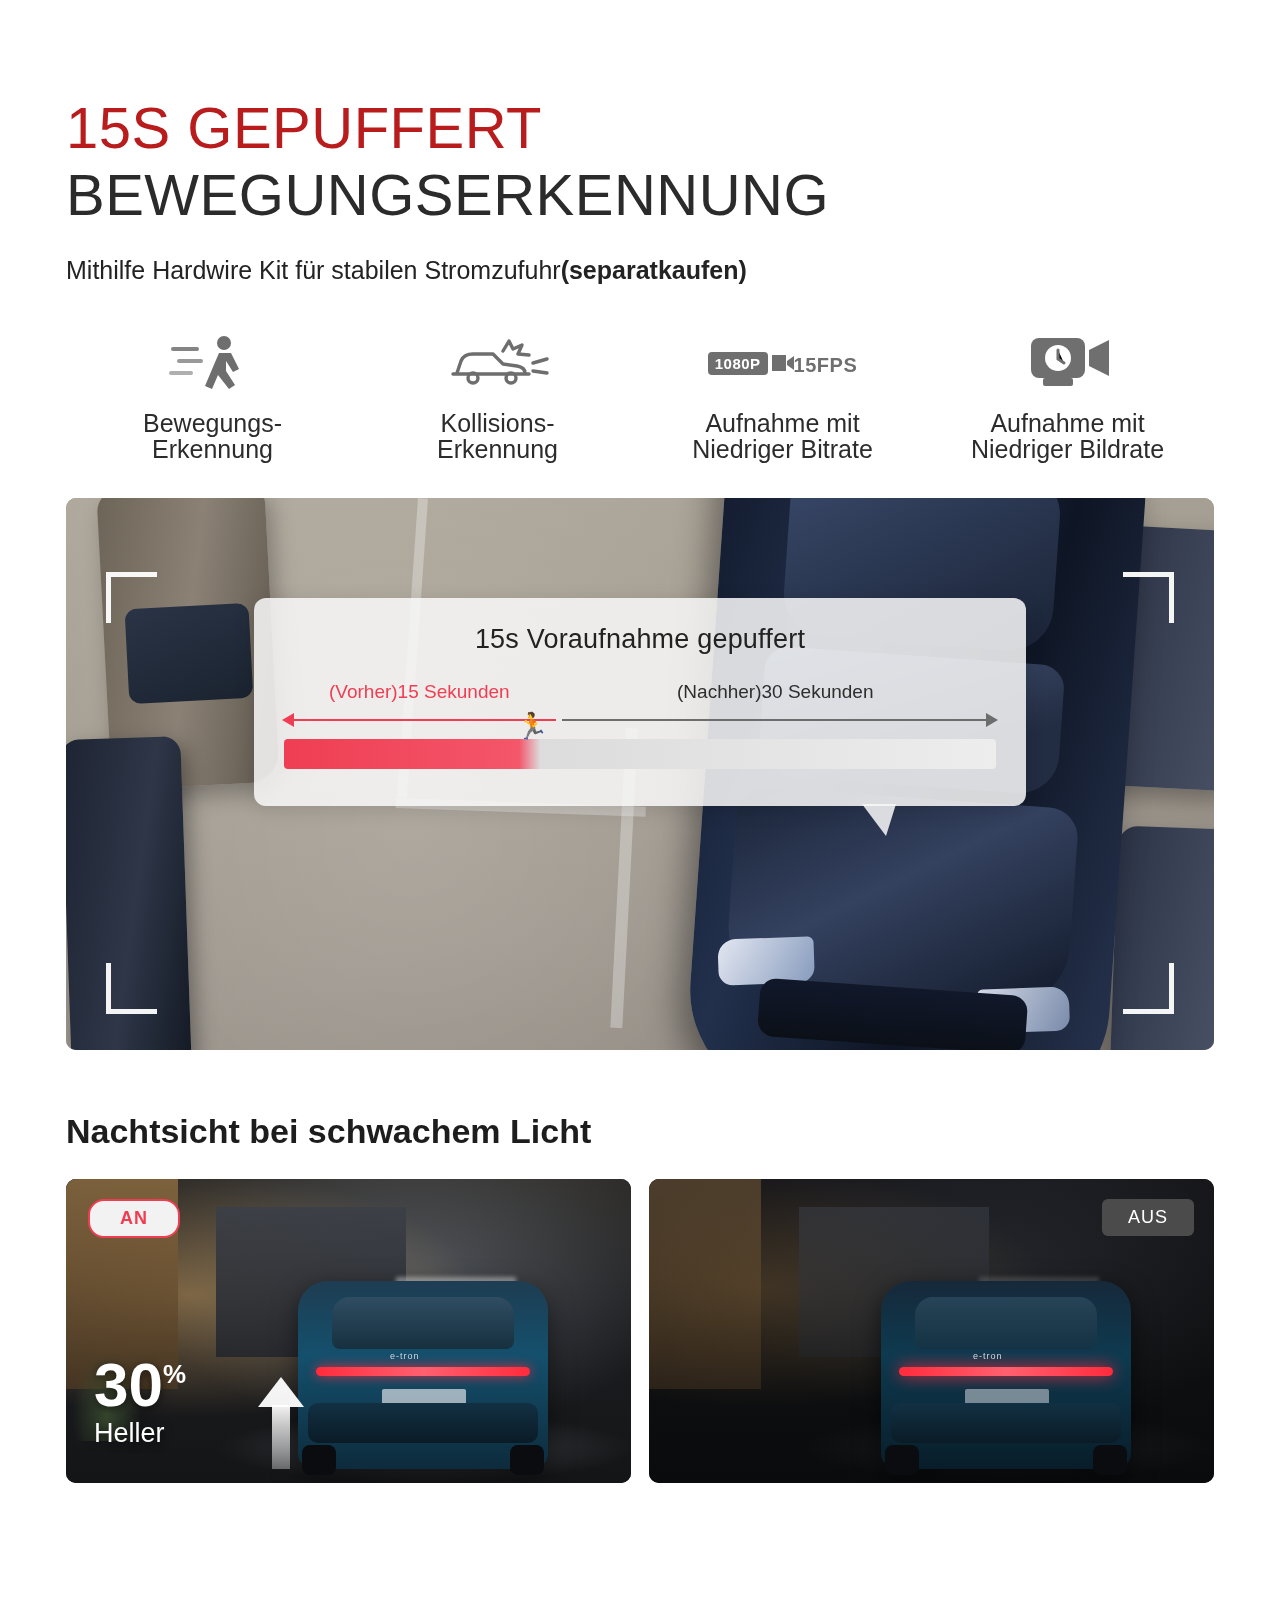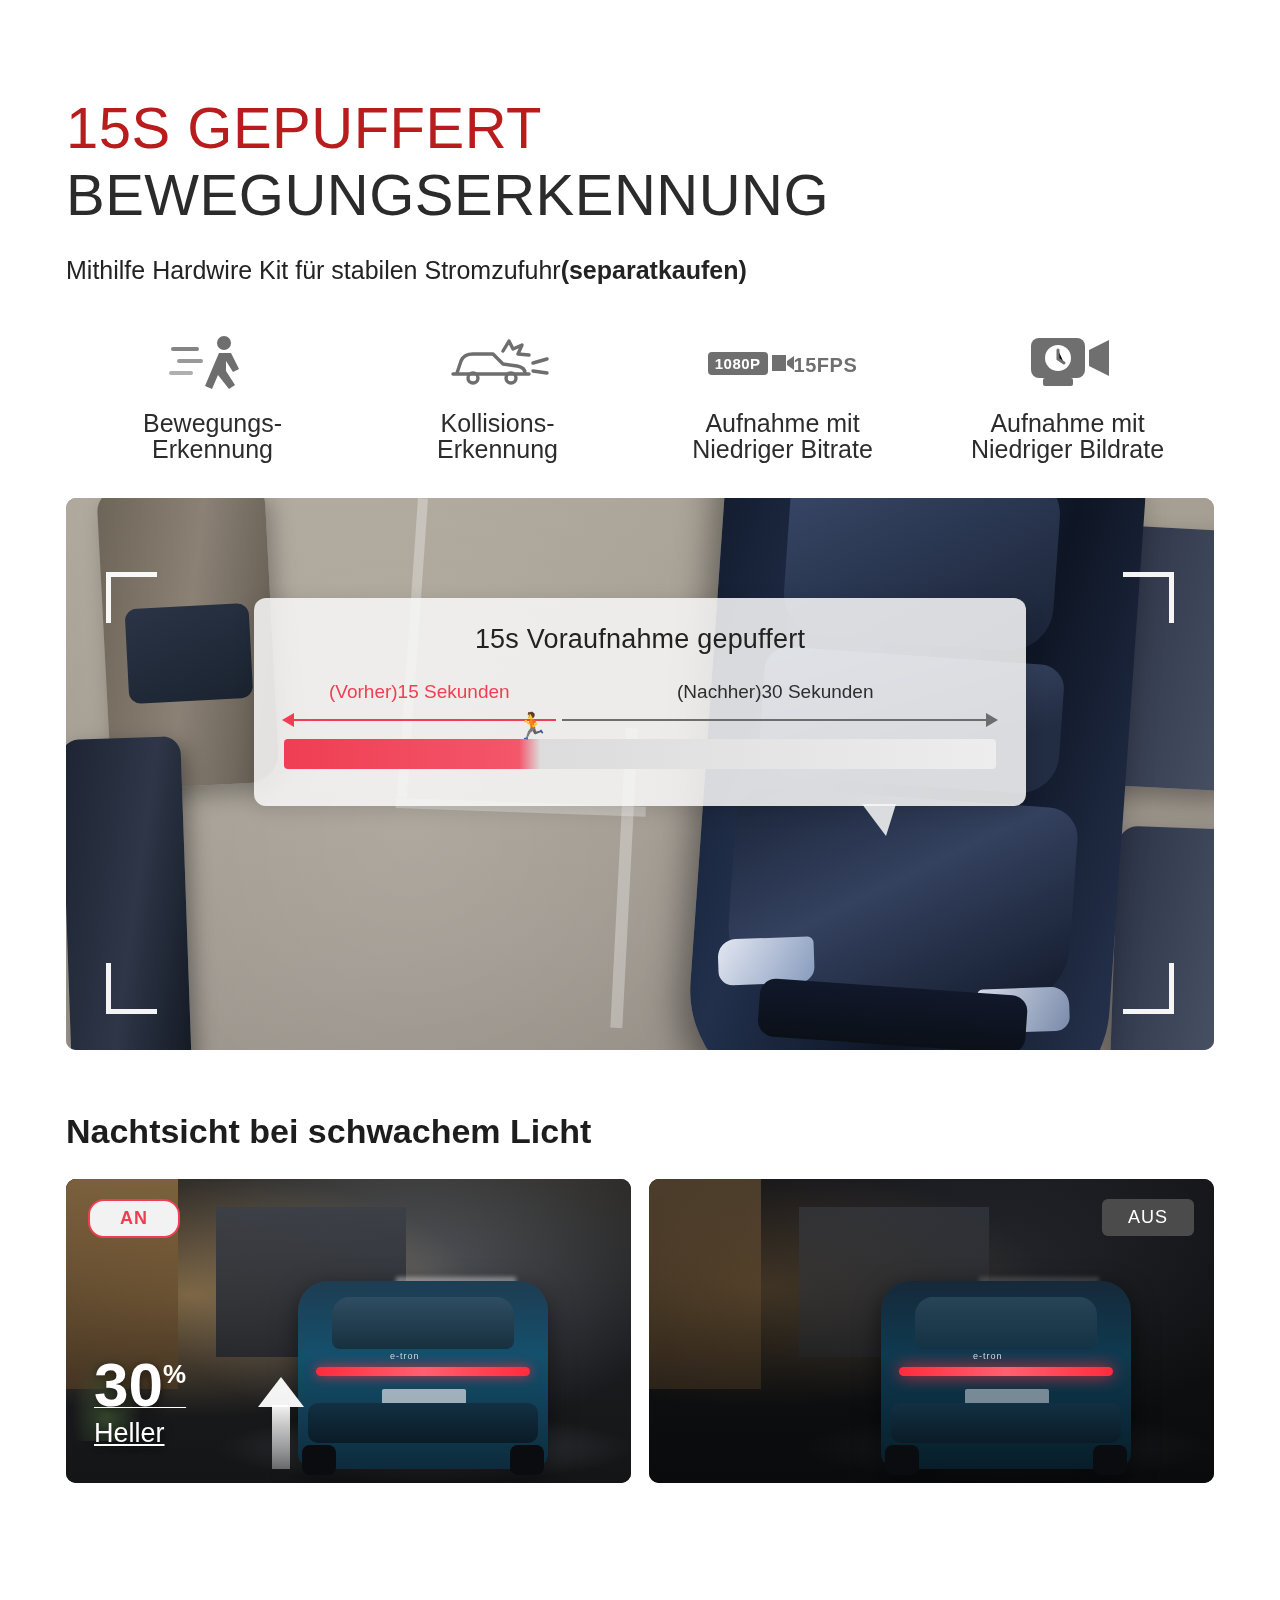--- a/index.html
+++ b/index.html
@@ -424,21 +424,20 @@
     color: #ffffff;
     font-size: 18px;
     padding: 8px 26px;
     border-radius: 6px;
     letter-spacing: 1px;
   }
   .brighter {
     position: absolute;
     left: 28px; bottom: 34px;
     color: #ffffff;
-    text-decoration: underline;
   }
   .brighter .num {
     font-size: 62px; font-weight: bold; line-height: 62px;
     text-shadow: 0 2px 10px rgba(0,0,0,0.6);
   }
   .brighter .pct {
     font-size: 26px; font-weight: bold;
     vertical-align: top;
     line-height: 40px;
   }

